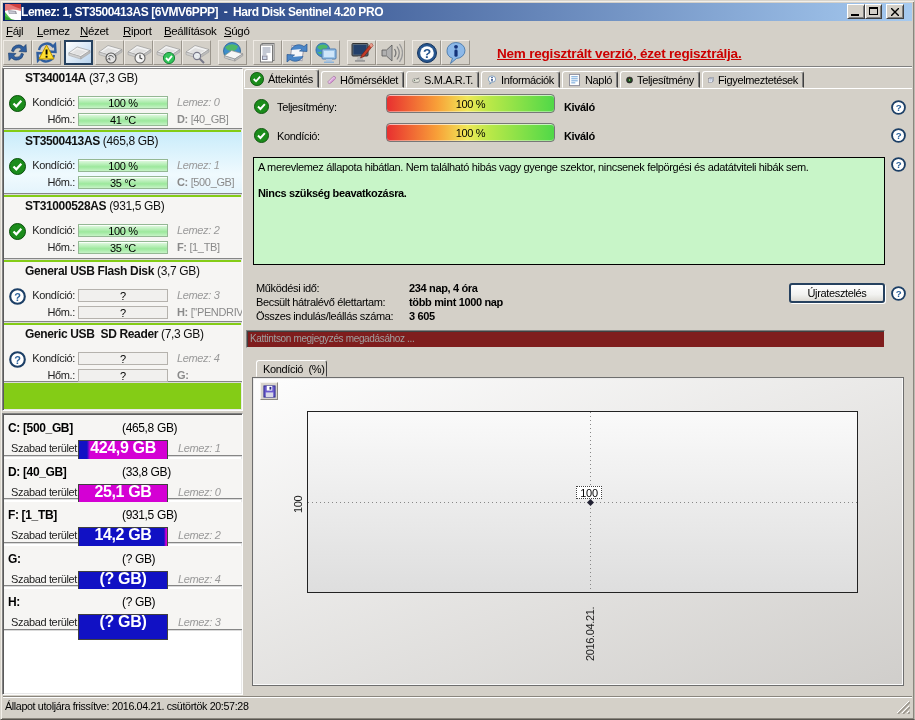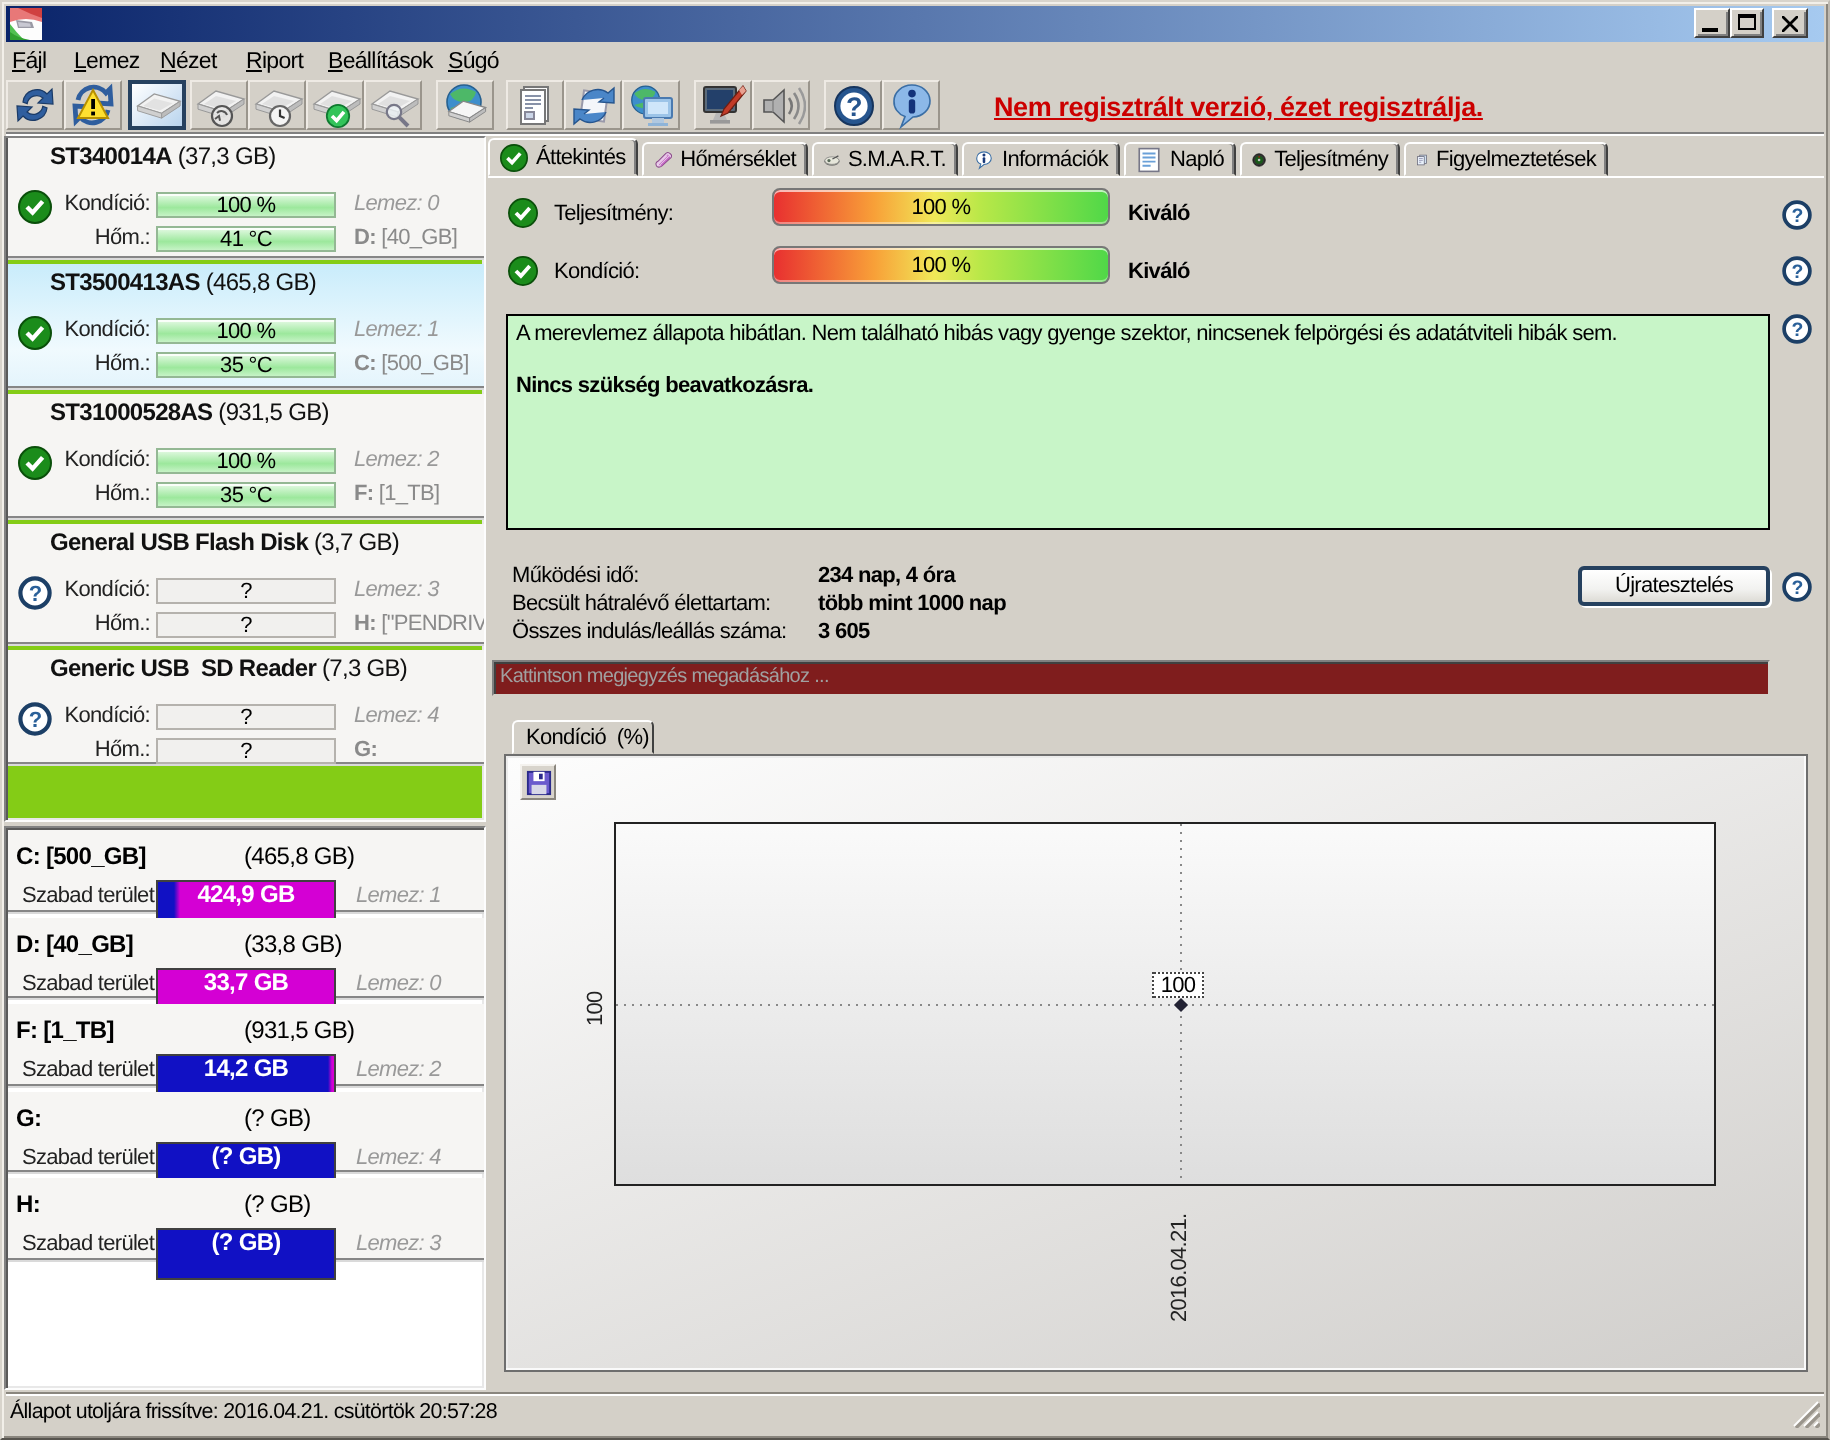--- a/index.html
+++ b/index.html
@@ -13,20 +13,21 @@
 <div class="abs" id="titlebar" style="left:3px;top:3px;width:909px;height:18px;background:linear-gradient(to right,#0a246a,#a6caf0);display:flex;align-items:center">
   <svg class="abs" style="left:2px;top:1px" width="16" height="16" viewBox="0 0 16 16">
     <rect x="0" y="0" width="16" height="16" fill="#fdfdfd"></rect>
     <path d="M0 0h16v7 Q8 4 0 7z" fill="#e87878"></path>
     <path d="M4 0h12v5 Q10 3 4 0z" fill="#d04040"></path>
     <path d="M0 8v8h7 Q3 12 0 8z" fill="#50c050"></path>
     <path d="M0 12v4h10 Q4 15 0 12z" fill="#30a030"></path>
     <path d="M3 6 l8 1 1 3 -8 0z" fill="#9a9aa5"></path>
     <path d="M4 7 l6 .8 .5 1.6 -6 0z" fill="#c8c8d2"></path>
   </svg>
+  <span style="color:#fff;font-weight:bold;font-size:12px;margin-left:18px;letter-spacing:-0.45px">Lemez: 1, ST3500413AS [6VMV6PPP]&nbsp;&nbsp;-&nbsp;&nbsp;Hard Disk Sentinel 4.20 PRO</span>
 </div>
 
 <div class="abs" style="left:847px;top:4px;z-index:9">
   <div class="raised abs" style="left:0;top:0;width:18px;height:15px;background:#d4d0c8">
       <div style="position:absolute;left:3px;bottom:2px;width:8px;height:2px;background:#000"></div>
     </div>
   <div class="raised abs" style="left:18px;top:0;width:17px;height:15px;background:#d4d0c8">
       <div style="position:absolute;left:3px;top:2px;width:9px;height:8px;border:1px solid #000;border-top-width:2px"></div>
     </div>
   <div class="raised abs" style="left:39px;top:0;width:18px;height:15px;background:#d4d0c8">
@@ -197,21 +198,21 @@
 .dentry{position:absolute;left:1px;width:238px;border-bottom:2px groove #dadada;background:#f6f5f3}
 .dtitle{position:absolute;top:2px;left:21px;font-size:12px;color:#111;white-space:nowrap}
 .dlab{position:absolute;width:72px;text-align:right;font-size:11px;color:#222}
 .dbar{position:absolute;left:74px;width:90px;height:13px;border:1px solid #94b894;background:linear-gradient(#e6fae6,#9ce89c 62%,#c6f3c6);box-shadow:inset 0 1px 0 rgba(255,255,255,.8);text-align:center;font-size:11px;line-height:12px;color:#000}
 .dbarq{position:absolute;left:74px;width:90px;height:13px;border:1px solid #b5b2ad;background:#f1f0ee;text-align:center;font-size:11px;line-height:13px;color:#000}
 .dright{position:absolute;left:173px;font-size:11px;color:#999;font-style:italic;white-space:nowrap}
 .dright2{position:absolute;left:173px;font-size:11px;color:#8a8a8a;white-space:nowrap;overflow:hidden;max-width:65px}
 .picon{position:absolute;left:5px;top:26px}
 .pentry{position:absolute;left:1px;width:238px;border-bottom:2px groove #dadada;background:#f6f5f3}
 .plab{position:absolute;left:7px;top:27px;font-size:11px;color:#222}
-.pbar{position:absolute;left:74px;top:25px;width:90px;height:26px;border:1px solid #404040;font-weight:bold;font-size:12px;line-height:13px;color:#fff;text-align:center}
+.pbar{position:absolute;left:74px;top:25px;width:90px;height:26px;border:1px solid #404040;font-weight:bold;font-size:16px;line-height:13px;color:#fff;text-align:center}
 .pright{position:absolute;left:174px;top:27px;font-size:11px;color:#999;font-style:italic}
 </style>
 
 <div class="abs sunken2" id="disklist" style="left:2px;top:68px;width:241px;height:343px;background:#84cc16">
   <div class="dentry" style="top:0px;height:61px">
     <div class="dtitle"><b>ST340014A</b> (37,3 GB)</div>
     <svg class="picon" width="17" height="17" viewBox="0 0 17 17">
         <circle cx="8.5" cy="8.5" r="8" fill="#1b8c1b" stroke="#0a4f0a"></circle>
         <path d="M4.5 8.5l2.8 2.8 5-5.6" stroke="#fff" stroke-width="2.2" fill="none"></path>
       </svg>
@@ -281,21 +282,21 @@
     <div style="position:absolute;left:4px;top:6px;font-size:12px"><b>C: [500_GB]</b></div>
       <div style="position:absolute;left:118px;top:6px;font-size:12px">(465,8 GB)</div>
     <div class="plab">Szabad terület</div>
       <div class="pbar" style="background:linear-gradient(to right,#1111c4 0,#1111c4 8px,#d400d4 11px)">424,9 GB</div>
       <div class="pright">Lemez: 1</div>
   </div>
   <div class="pentry" style="top:44.5px;height:41.5px">
     <div style="position:absolute;left:4px;top:6px;font-size:12px"><b>D: [40_GB]</b></div>
       <div style="position:absolute;left:118px;top:6px;font-size:12px">(33,8 GB)</div>
     <div class="plab">Szabad terület</div>
-      <div class="pbar" style="background:#d400d4">33,7 GB</div>
+      <div class="pbar" style="background:#d400d4">25,1 GB</div>
       <div class="pright">Lemez: 0</div>
   </div>
   <div class="pentry" style="top:88px;height:41.5px">
     <div style="position:absolute;left:4px;top:6px;font-size:12px"><b>F: [1_TB]</b></div>
       <div style="position:absolute;left:118px;top:6px;font-size:12px">(931,5 GB)</div>
     <div class="plab">Szabad terület</div>
       <div class="pbar" style="background:linear-gradient(to right,#1111c4 0,#1111c4 85px,#d400d4 87px)">14,2 GB</div>
       <div class="pright">Lemez: 2</div>
   </div>
   <div class="pentry" style="top:131.5px;height:41.5px">

